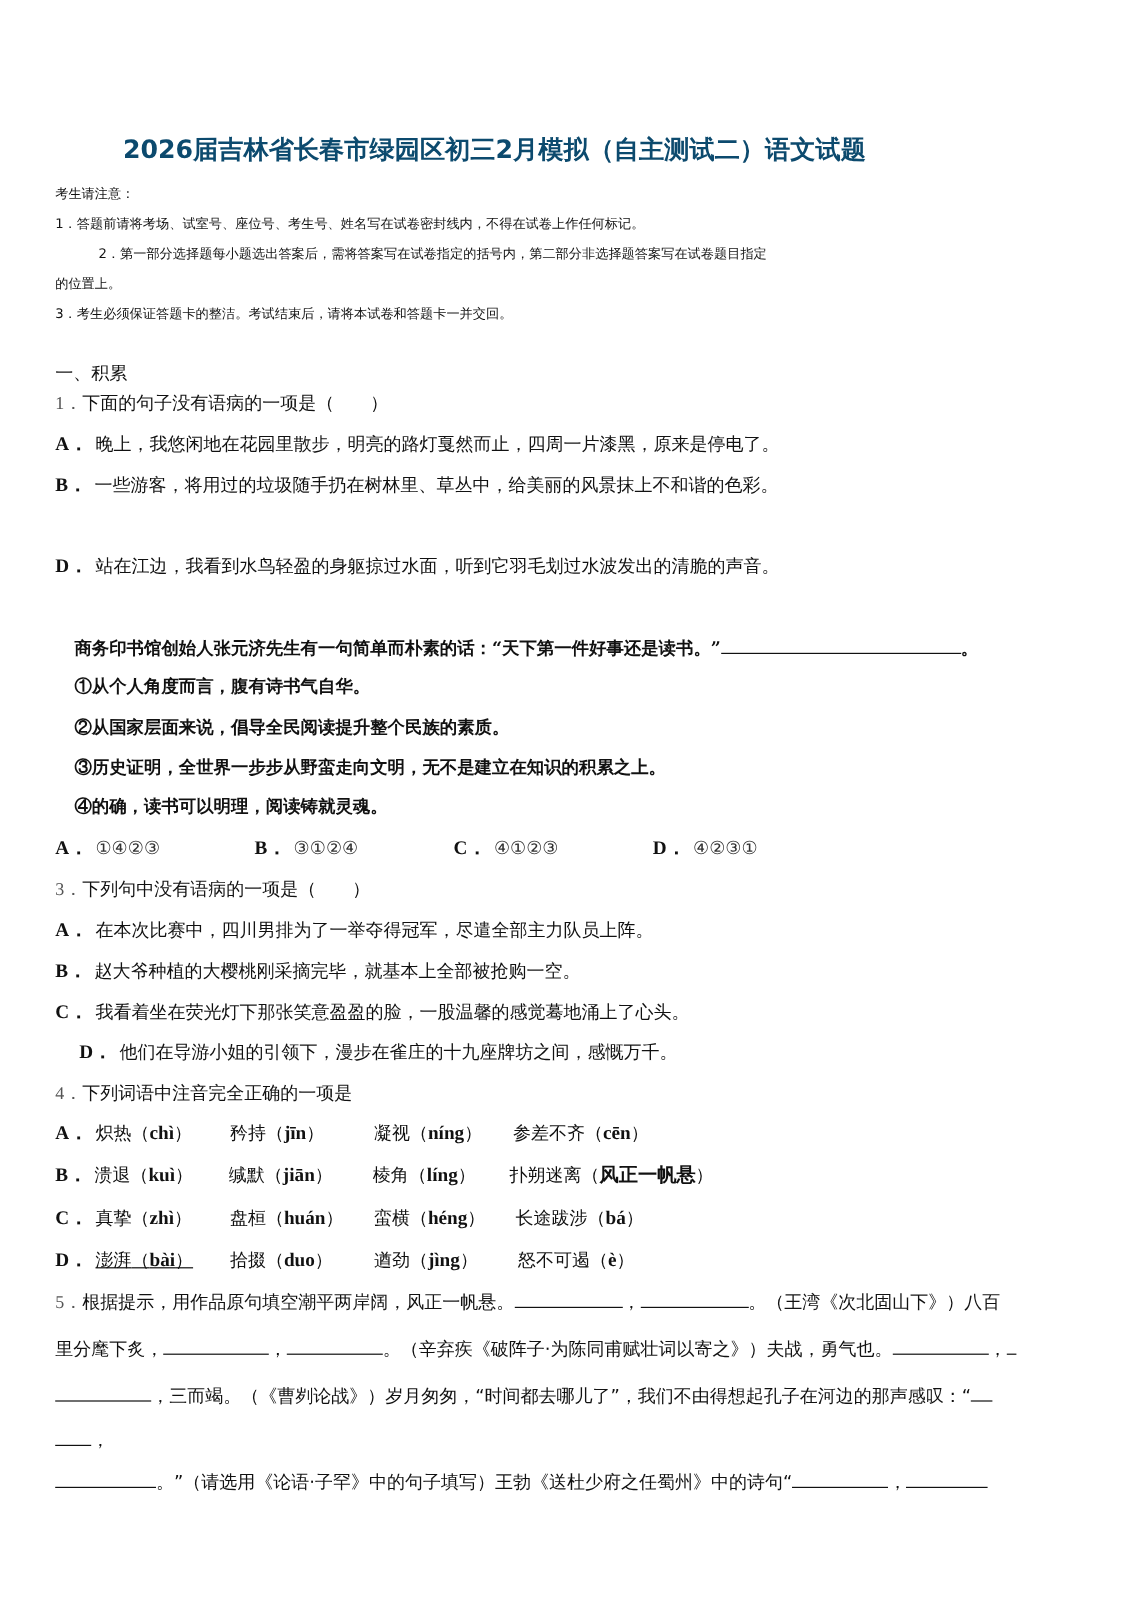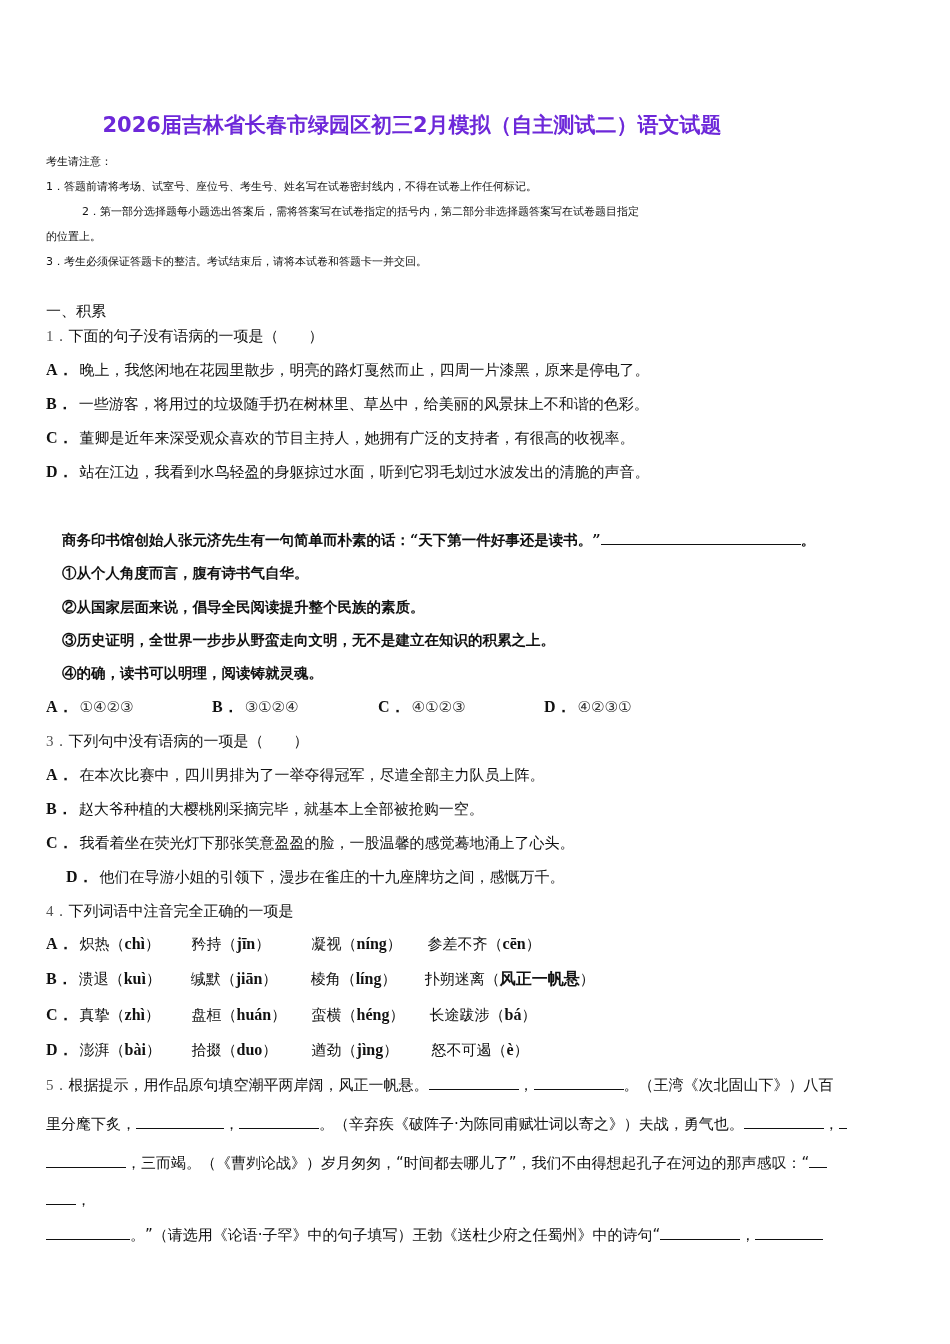--- a/index.html
+++ b/index.html
@@ -1,18 +1,18 @@
 <!DOCTYPE html>
 <html><head>
   <meta charset="utf-8">
   <style>
     html, body { margin: 0; padding: 0; background: #ffffff; }
     body { width: 950px; height: 1344px; position: relative; overflow: hidden; color: #111; font-family: "DejaVu Sans", "Liberation Sans", sans-serif; }
     .page { position: absolute; left: 0; top: 0; width: 950px; height: 1344px; }
-    .title { position: absolute; top: 111px; left: 0; width: 824px; text-align: center; font-size: 21px; font-weight: bold; letter-spacing: 0px; color: #6d28d9; font-family: "DejaVu Sans", sans-serif; }
+    .title { position: absolute; top: 111px; left: 0; width: 824px; text-align: center; font-size: 21px; font-weight: bold; letter-spacing: 0px; color: #0c4a6e; font-family: "DejaVu Sans", sans-serif; }
     .line { position: absolute; left: 46px; white-space: nowrap; font-size: 15px; color: #111; line-height: 20px; }
     .notice { font-size: 11px; }
     .num { color: #555; font-family: "Liberation Serif", serif; }
     .opt-letter { font-family: "Liberation Serif", serif; font-weight: bold; font-size: 16px; margin-right: 6px; }
     .kai { font-family: "DejaVu Serif", serif; font-weight: bold; font-size: 14.5px; }
     .blank { display: inline-block; border-bottom: 1px solid #111; height: 14px; vertical-align: baseline; }
     .paren-space { display: inline-block; width: 30px; }
     .pinyin { font-family: "Liberation Serif", serif; font-weight: bold; font-size: 16px; }
     .col { display: inline-block; }
     .circled { font-family: "DejaVu Sans", sans-serif; font-size: 15px; color: #333; letter-spacing: 0; }
@@ -30,21 +30,20 @@
   <div class="line notice" style="top:227px;">的位置上。</div>
   <div class="line notice" style="top:252px;">3．考生必须保证答题卡的整洁。考试结束后，请将本试卷和答题卡一并交回。</div>
 
   <div class="line" style="top:301px;">一、积累</div>
 
   <div class="line" style="top:326px;">
     <span class="num">1．</span><span>下面的句子没有语病的一项是（</span><span class="paren-space"></span><span>）</span>
   </div>
   <div class="line" style="top:360px;"><span class="opt-letter">A．</span><span>晚上，我悠闲地在花园里散步，明亮的路灯戛然而止，四周一片漆黑，原来是停电了。</span></div>
   <div class="line" style="top:394px;"><span class="opt-letter">B．</span><span>一些游客，将用过的垃圾随手扔在树林里、草丛中，给美丽的风景抹上不和谐的色彩。</span></div>
-  <div class="line" style="top:428px;"><span class="opt-letter">C．</span><span>董卿是近年来深受观众喜欢的节目主持人，她拥有广泛的支持者，有很高的收视率。</span></div>
   <div class="line" style="top:462px;"><span class="opt-letter">D．</span><span>站在江边，我看到水鸟轻盈的身躯掠过水面，听到它羽毛划过水波发出的清脆的声音。</span></div>
 
   <div class="line kai" style="top:530px; left:62px;">
     <span>商务印书馆创始人张元济先生有一句简单而朴素的话：“天下第一件好事还是读书。”</span><span class="blank" style="width:200px;"></span><span>。</span>
   </div>
   <div class="line kai" style="top:563px; left:62px;">①从个人角度而言，腹有诗书气自华。</div>
   <div class="line kai" style="top:597px; left:62px;">②从国家层面来说，倡导全民阅读提升整个民族的素质。</div>
   <div class="line kai" style="top:630px; left:62px;">③历史证明，全世界一步步从野蛮走向文明，无不是建立在知识的积累之上。</div>
   <div class="line kai" style="top:663px; left:62px;">④的确，读书可以明理，阅读铸就灵魂。</div>
   <div class="line" style="top:697px;">
@@ -66,21 +65,21 @@
   <div class="line" style="top:934px;">
     <span class="opt-letter">A．</span><span class="col" style="width:112px;"><span>炽热</span>（<span class="pinyin">chì</span>）</span><span class="col" style="width:120px;"><span>矜持</span>（<span class="pinyin">jīn</span>）</span><span class="col" style="width:116px;"><span>凝视</span>（<span class="pinyin">níng</span>）</span><span class="col"><span>参差不齐</span>（<span class="pinyin">cēn</span>）</span>
   </div>
   <div class="line" style="top:969px;">
     <span class="opt-letter">B．</span><span class="col" style="width:112px;"><span>溃退</span>（<span class="pinyin">kuì</span>）</span><span class="col" style="width:120px;"><span>缄默</span>（<span class="pinyin">jiān</span>）</span><span class="col" style="width:114px;"><span>棱角</span>（<span class="pinyin">líng</span>）</span><span class="col"><span>扑朔迷离</span>（<span class="pinyin">风正一帆悬</span>）</span>
   </div>
   <div class="line" style="top:1005px;">
     <span class="opt-letter">C．</span><span class="col" style="width:112px;"><span>真挚</span>（<span class="pinyin">zhì</span>）</span><span class="col" style="width:120px;"><span>盘桓</span>（<span class="pinyin">huán</span>）</span><span class="col" style="width:118px;"><span>蛮横</span>（<span class="pinyin">héng</span>）</span><span class="col"><span>长途跋涉</span>（<span class="pinyin">bá</span>）</span>
   </div>
   <div class="line" style="top:1040px;">
-    <span class="opt-letter">D．</span><span class="col" style="width:112px;"><span>澎湃</span>（<span class="pinyin">bài</span>）</span><span class="col" style="width:120px;"><span>拾掇</span>（<span class="pinyin">duo</span>）</span><span class="col" style="width:120px;"><span>遒劲</span>（<span class="pinyin">jìng</span>）</span><span class="col"><span>怒不可遏</span>（<span class="pinyin">è</span>）</span>
+    <span class="opt-letter">D．</span><span class="col" style="width:112px;text-decoration:underline;"><span>澎湃</span>（<span class="pinyin">bài</span>）</span><span class="col" style="width:120px;"><span>拾掇</span>（<span class="pinyin">duo</span>）</span><span class="col" style="width:120px;"><span>遒劲</span>（<span class="pinyin">jìng</span>）</span><span class="col"><span>怒不可遏</span>（<span class="pinyin">è</span>）</span>
   </div>
 
   <div class="line" style="top:1075px;">
     <span class="num">5．</span><span>根据提示，用作品原句填空潮平两岸阔，风正一帆悬。</span><span class="blank" style="width:90px;"></span><span>，</span><span class="blank" style="width:90px;"></span><span>。（王湾《次北固山下》）八百</span>
   </div>
   <div class="line" style="top:1114px;">
     <span>里分麾下炙，</span><span class="blank" style="width:88px;"></span><span>，</span><span class="blank" style="width:80px;"></span><span>。（辛弃疾《破阵子·为陈同甫赋壮词以寄之》）夫战，勇气也。</span><span class="blank" style="width:80px;"></span><span>，</span><span class="blank" style="width:8px;"></span>
   </div>
   <div class="line" style="top:1153px;">
     <span class="blank" style="width:80px;"></span><span>，三而竭。（《曹刿论战》）岁月匆匆，“时间都去哪儿了”，我们不由得想起孔子在河边的那声感叹：“</span><span class="blank" style="width:18px;"></span>

